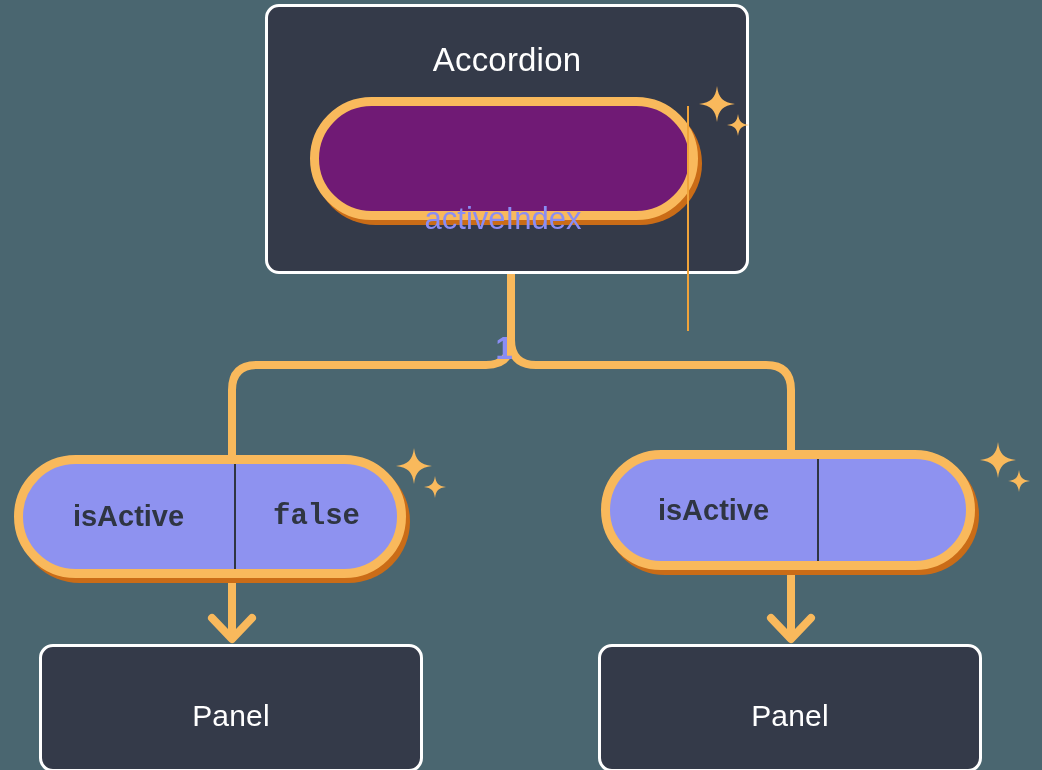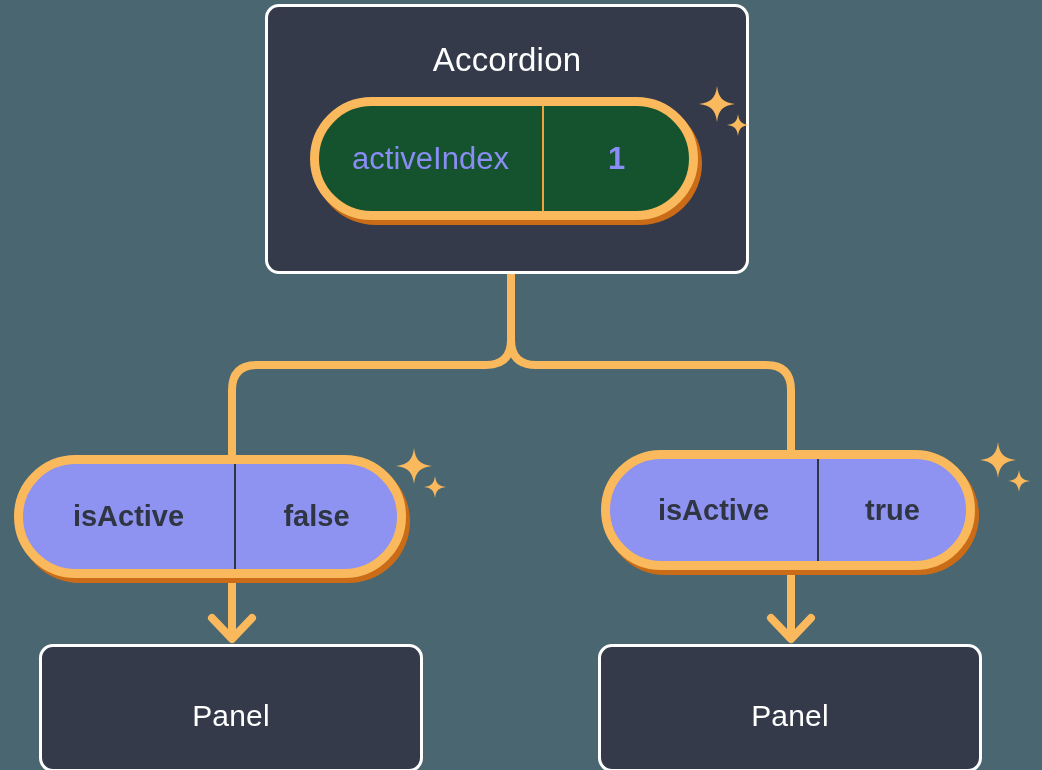--- a/index.html
+++ b/index.html
@@ -85,21 +85,22 @@
   }
   .pill-key { font-weight: 400; }
   .pill-val { font-weight: 700; }
 
   
   #pill-activeindex {
     left: 310px;
     top: 97px;
     width: 388px;
     height: 123px;
-    background: #14532d;
+    background: #701a75;
+    flex-direction: column;
   }
   #pill-activeindex .pill-key {
     flex: 0 0 225px;
     font-size: 31px;
     color: #8a8df5;
     border-right: 2px solid #f0a33a;
   }
   #pill-activeindex .pill-val {
     flex: 1 1 auto;
     font-size: 31px;
@@ -120,21 +121,21 @@
     font-size: 29px;
     color: #2f3542;
   }
   #pill-isactive-false {
     left: 14px;
     top: 455px;
     width: 392px;
     height: 123px;
   }
   #pill-isactive-false .pill-key { flex: 0 0 213px; }
-  #pill-isactive-false .pill-val { flex: 1 1 auto; }
+  #pill-isactive-false .pill-val { flex: 1 1 auto; font-family: Liberation Mono, monospace; }
 
   #pill-isactive-true {
     left: 601px;
     top: 450px;
     width: 374px;
     height: 120px;
   }
   #pill-isactive-true .pill-key { flex: 0 0 209px; }
   #pill-isactive-true .pill-val { flex: 1 1 auto; }
 
@@ -194,21 +195,20 @@
       <path d="M45 33 C46 40.5 48.5 43 56 44 C48.5 45 46 47.5 45 55 C44 47.5 41.5 45 34 44 C41.5 43 44 40.5 45 33 Z" fill="#f9b95c"></path>
     </svg>
   </div>
 
   <div class="node-box panel-box" id="panel-left">
     <div class="node-title">Panel</div>
   </div>
 
   <div class="pill pill-light" id="pill-isactive-true">
     <div class="pill-key">isActive</div>
-    <div class="pill-val">true</div>
   </div>
 
   <div class="sparkle-group" id="sparkles-right-pill">
     <svg width="64" height="64" viewBox="0 0 64 64">
       <path d="M24 5 C25.5 17 30 21.5 42 23 C30 24.5 25.5 29 24 41 C22.5 29 18 24.5 6 23 C18 21.5 22.5 17 24 5 Z" fill="#f9b95c"></path>
       <path d="M45 33 C46 40.5 48.5 43 56 44 C48.5 45 46 47.5 45 55 C44 47.5 41.5 45 34 44 C41.5 43 44 40.5 45 33 Z" fill="#f9b95c"></path>
     </svg>
   </div>
 
   <div class="node-box panel-box" id="panel-right">

